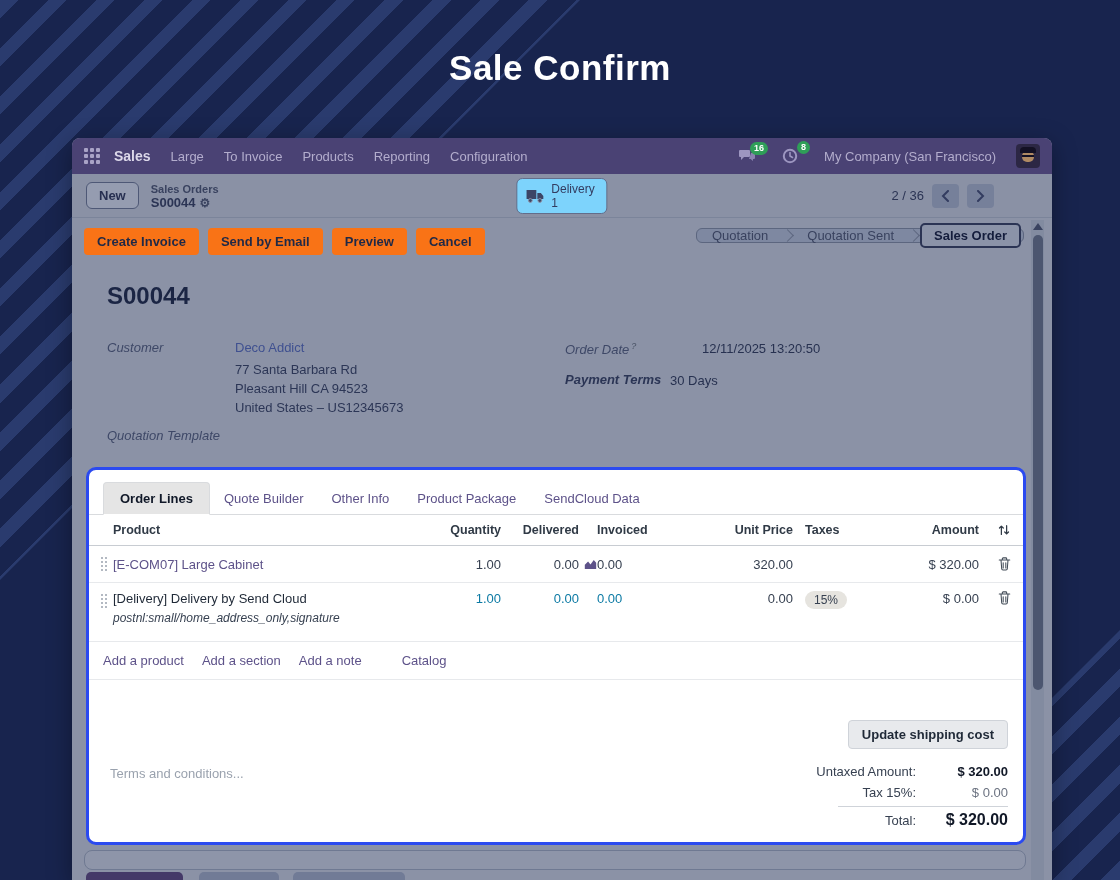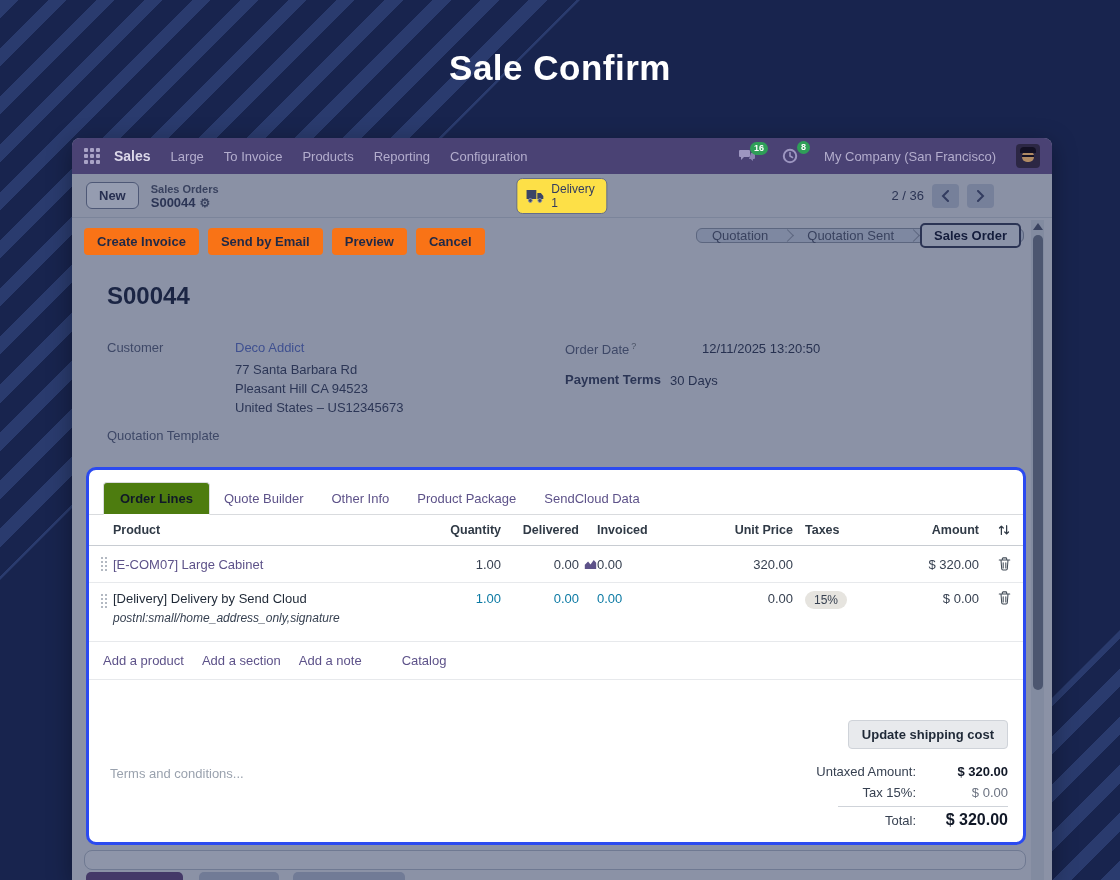--- a/index.html
+++ b/index.html
@@ -41,53 +41,53 @@
   
   .crumbbar{position:absolute;left:0;top:36px;right:0;height:44px;background:#8a91a5;
     border-bottom:1px solid #7b849a;display:flex;align-items:center;padding:0 14px;box-sizing:border-box;}
   .new-btn{border:1px solid #4e5876;border-radius:6px;background:#959cb0;color:#272f51;
     font-weight:bold;font-size:13px;padding:5px 12px;cursor:pointer;}
   .crumb-block{margin-left:12px;line-height:14px;}
   .crumb-parent{font-size:11px;font-weight:bold;color:#39425f;}
   .crumb-current{font-size:13px;color:#2b3454;font-weight:bold;display:flex;align-items:center;gap:4px;}
   .gear{font-size:12px;color:#39425f;}
   .delivery-btn{position:absolute;left:50%;transform:translateX(-50%);
-    border:1px solid #636d8a;border-radius:6px;background:#fde047;
+    border:1px solid #636d8a;border-radius:6px;background:#7dd3fc;
     display:flex;align-items:center;gap:7px;padding:3px 12px 3px 9px;cursor:pointer;}
   .delivery-txt{font-size:12px;color:#333c60;line-height:14px;}
   .pager{position:absolute;right:58px;display:flex;align-items:center;gap:8px;}
   .pager-count{font-size:13px;color:#2b3454;}
   .pager-btn{width:27px;height:24px;background:#76809a;border-radius:4px;display:flex;
     align-items:center;justify-content:center;cursor:pointer;}
   
   .action-row{position:absolute;left:12px;top:90px;display:flex;gap:9px;}
   .act-btn{background:#f97316;border-radius:4px;padding:6px 13px;font-size:13px;
     font-weight:bold;color:#1f2947;cursor:pointer;}
   .statusbar{position:absolute;right:28px;top:90px;display:flex;align-items:center;
     border:1px solid #5c667f;border-radius:6px;background:#7e88a1;padding:0 2px;height:15px;box-sizing:border-box;}
   .status-item{padding:0 13px;font-size:13px;color:#39425f;cursor:pointer;}
   .status-chev{width:8px;height:8px;border-top:1.5px solid #5c667f;border-right:1.5px solid #5c667f;
     transform:rotate(45deg);margin:0 2px;}
   .status-item.active{border:2px solid #2b3454;border-radius:5px;background:#8b93a8;
     font-weight:bold;color:#141d3c;padding:3px 12px;}
   
   .order-ref{position:absolute;left:35px;top:144px;font-size:24px;font-weight:bold;color:#1b2544;}
-  .fld-label{position:absolute;font-size:13px;color:#3e4867;}
+  .fld-label{position:absolute;font-size:13px;color:#3e4867;font-style:italic;}
   .fld-label.bold{font-weight:bold;color:#2b3555;}
   .fld-value{position:absolute;font-size:13px;color:#273150;}
   .fld-link{position:absolute;font-size:13px;color:#3f5090;cursor:pointer;}
   .addr{position:absolute;font-size:13px;color:#2c3656;line-height:19px;}
   .sup-q{font-size:9px;color:#4a5366;vertical-align:super;margin-left:2px;}
   
   .panel{position:absolute;left:14px;top:329px;width:940px;height:378px;box-sizing:border-box;
     background:#ffffff;border:3px solid #2b4af0;border-radius:10px;z-index:4;overflow:hidden;}
   .tabs{display:flex;align-items:flex-end;padding:9px 14px 0 14px;border-bottom:1px solid #d9dbde;height:35px;box-sizing:content-box;}
   .tab{font-size:13px;color:#5d5289;padding:8px 14px;cursor:pointer;}
   .tab.active{color:#101828;font-weight:bold;border:1px solid #d9dbde;border-bottom:1px solid #fff;
-    border-radius:4px 4px 0 0;margin-bottom:-1px;background:#4d7c0f;padding:8px 16px;}
+    border-radius:4px 4px 0 0;margin-bottom:-1px;background:#e5e5e5;padding:8px 16px;}
   .ol-row{display:flex;align-items:center;padding:0 12px 0 6px;}
   .ol-head{height:30px;border-bottom:1px solid #c8ccd2;font-weight:bold;color:#303a46;font-size:12.5px;}
   .c-handle{width:18px;flex:none;display:flex;justify-content:center;}
   .c-product{flex:1;min-width:0;}
   .c-qty{width:70px;flex:none;text-align:right;}
   .c-del{width:96px;flex:none;text-align:right;}
   .c-inv{width:100px;flex:none;}
   .c-price{width:96px;flex:none;text-align:right;}
   .c-tax{width:74px;flex:none;text-align:left;padding-left:12px;box-sizing:border-box;}
   .c-amt{width:112px;flex:none;text-align:right;}

